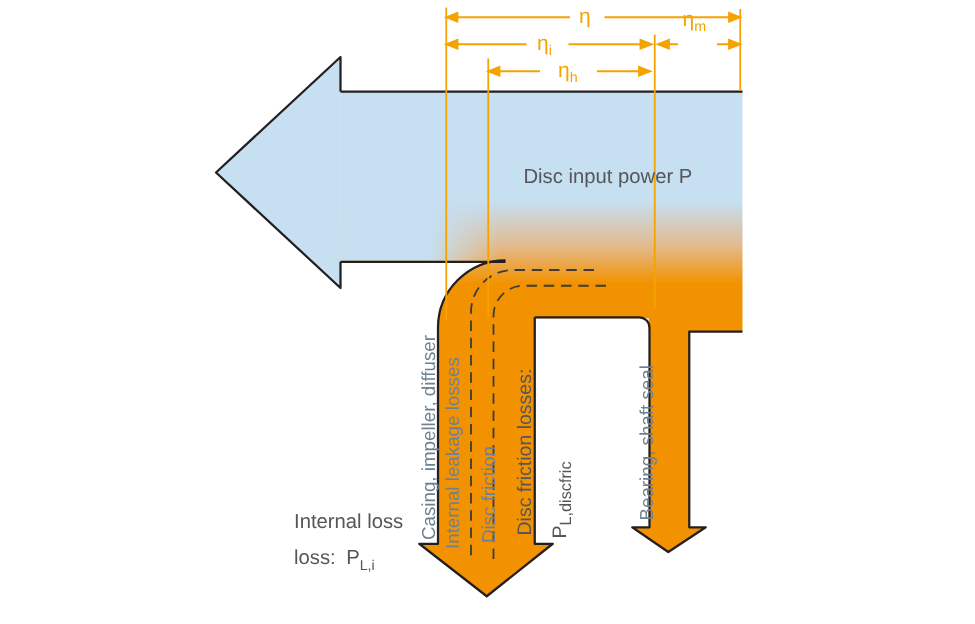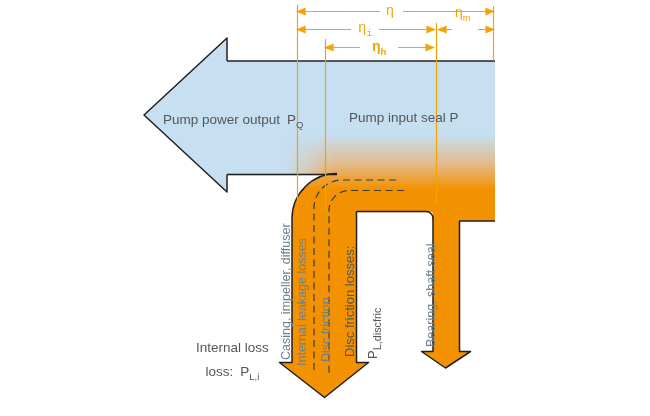--- a/index.html
+++ b/index.html
@@ -83,36 +83,33 @@
       <polygon points="438.5,29.5 446,26.5 446,32.5"></polygon>
       <polygon points="493.5,29.5 486,26.5 486,32.5"></polygon>
 
       <path d="M325.5,47.5 H360 M398,47.5 H433.5" fill="none"></path>
       <polygon points="325.5,47.5 333,44.5 333,50.5"></polygon>
       <polygon points="433.5,47.5 426,44.5 426,50.5"></polygon>
     </g>
   </svg>
 
   <div class="dimlbl" style="left:386px;top:2px;"><span>η</span></div>
-  <div class="dimlbl" style="left:358px;top:20px;font-family:Liberation Mono, monospace;"><span>η</span><sub>i</sub></div>
-  <div class="dimlbl" style="left:372px;top:38px;font-weight:bold;"><span>η</span><sub>h</sub></div>
+  <div class="dimlbl" style="left:358px;top:20px;"><span>η</span><sub>i</sub></div>
+  <div class="dimlbl" style="left:372px;top:38px;"><span>η</span><sub>h</sub></div>
   <div class="dimlbl" style="left:455px;top:4px;"><span>η</span><sub>m</sub></div>
 
-  <div class="txt" style="left:163px;top:112px;">
-    <span>Pump power output</span><span class="sym">P</span><sub>Q</sub>
-  </div>
   <div class="txt" style="left:349px;top:110px;">
-    <span>Pump input seal P</span>
+    <span>Disc input power P</span>
   </div>
 
   <div class="vlabel" style="left:294px;top:345px;"><span>Casing, impeller, diffuser</span></div>
   <div class="vlabel" style="left:310px;top:351px;"><span>Internal leakage losses</span></div>
   <div class="vlabel" style="left:334px;top:347px;"><span>Disc friction</span></div>
   <div class="vlabel dark" style="left:357px;top:342px;"><span>Disc friction losses:</span></div>
   <div class="vlabel dark" style="left:380px;top:344px;"><span>P</span><sub>L,discfric</sub></div>
   <div class="vlabel" style="left:439px;top:332px;"><span>Bearing, shaft seal</span></div>
 
   <div class="txt" style="left:196px;top:340px;">
     <div>Internal loss</div>
-    <div style="margin-top:9px;text-align:center;"><span>loss:</span><span class="sym">P</span><sub>L,i</sub></div>
+    <div style="margin-top:9px;"><span>loss:</span><span class="sym">P</span><sub>L,i</sub></div>
   </div>
 
 </div>
 
 </body></html>

